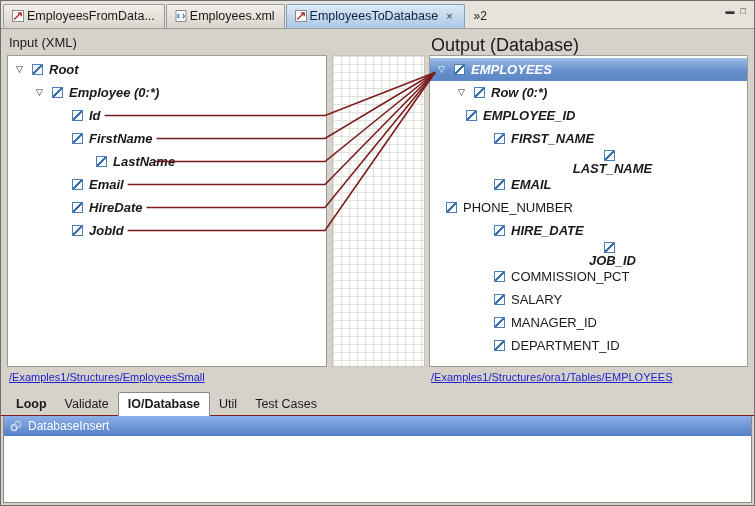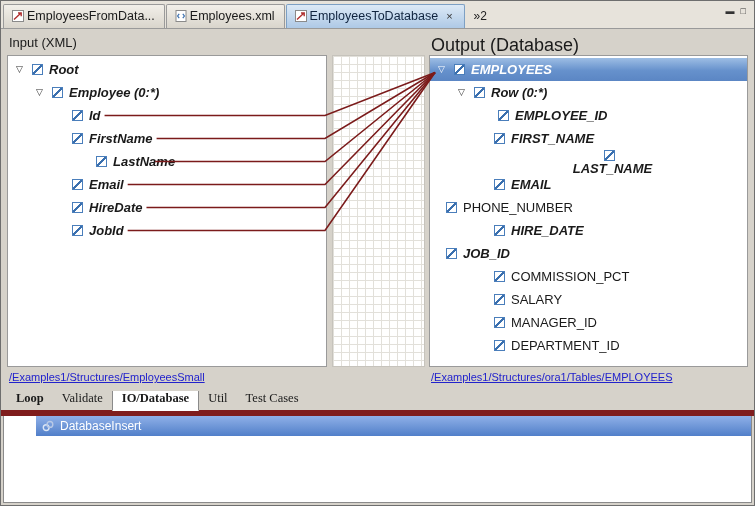--- a/index.html
+++ b/index.html
@@ -76,32 +76,32 @@
   .trow.sel .caret { color:#fff; }
 
   
   .links { height:24px; flex:none; position:relative; background:#d6d2ca; }
   .src-link { position:absolute; top:4px; color:var(--link-blue,#2222cc); text-decoration:underline; font-size:11px; cursor:pointer; }
   .linkL { left:8px; } .linkR { left:430px; }
 
   
   .btabs {
     height:25px; flex:none; display:flex; align-items:flex-end;
-    background:#d6d2ca; border-bottom:6px solid #7f1d1d; padding:2px 6px 0 6px;font-family:Liberation Serif, serif;
+    background:#d6d2ca; border-bottom:1px solid #7f1d1d; padding:2px 6px 0 6px;
   }
   .btab { padding:4px 9px 4px 9px; font-size:12.5px; cursor:pointer; white-space:nowrap; }
   .btab.b { font-weight:bold; }
   .btab.active {
     background:#fff; border:1px solid #8a8a8a; border-bottom:1px solid #fff;
     margin-bottom:-1px; border-radius:2px 2px 0 0;
   }
 
   
   .bpanel { flex:1; margin:0 2px 2px 2px; background:#fff; border:1px solid #8a8a8a; border-top:none; overflow:hidden; }
-  .blrow { height:20px; display:flex; align-items:center; gap:6px; padding:0 6px; cursor:default;margin-left:32px; }
+  .blrow { height:20px; display:flex; align-items:center; gap:6px; padding:0 6px; cursor:default; }
   .blrow.sel {
     background:linear-gradient(180deg,#8fb0e8,#517fc9);
     color:#fff;
   }
   .blicon { width:12px; height:12px; flex:none; line-height:0; }
   .bllabel { font-size:12px; }
 </style>
 </head>
 <body>
 
@@ -196,21 +196,21 @@
           <div class="trow sel" style="padding-left: 8px;">
             <span class="caret">▽</span>
             <span class="nodeicon"></span>
             <span class="nlabel mapped">EMPLOYEES</span>
           </div>
           <div class="trow" style="padding-left: 28px;">
             <span class="caret">▽</span>
             <span class="nodeicon"></span>
             <span class="nlabel mapped">Row (0:*)</span>
           </div>
-          <div class="trow" style="padding-left: 52px;">
+          <div class="trow" style="padding-left: 20px;">
             <span class="caret"></span>
             <span class="nodeicon"></span>
             <span class="nlabel mapped">EMPLOYEE_ID</span>
           </div>
           <div class="trow" style="padding-left: 48px;">
             <span class="caret"></span>
             <span class="nodeicon"></span>
             <span class="nlabel mapped">FIRST_NAME</span>
           </div>
           <div class="trow" style="padding-left: 48px; flex-direction: column;">
@@ -226,21 +226,21 @@
           <div class="trow" style="">
             <span class="caret"></span>
             <span class="nodeicon"></span>
             <span class="nlabel">PHONE_NUMBER</span>
           </div>
           <div class="trow" style="padding-left: 48px;">
             <span class="caret"></span>
             <span class="nodeicon"></span>
             <span class="nlabel mapped">HIRE_DATE</span>
           </div>
-          <div class="trow" style="">
+          <div class="trow" style="padding-left: 48px; flex-direction: column;">
             <span class="caret"></span>
             <span class="nodeicon"></span>
             <span class="nlabel mapped">JOB_ID</span>
           </div>
           <div class="trow" style="padding-left: 48px;">
             <span class="caret"></span>
             <span class="nodeicon"></span>
             <span class="nlabel">COMMISSION_PCT</span>
           </div>
           <div class="trow" style="padding-left: 48px;">

